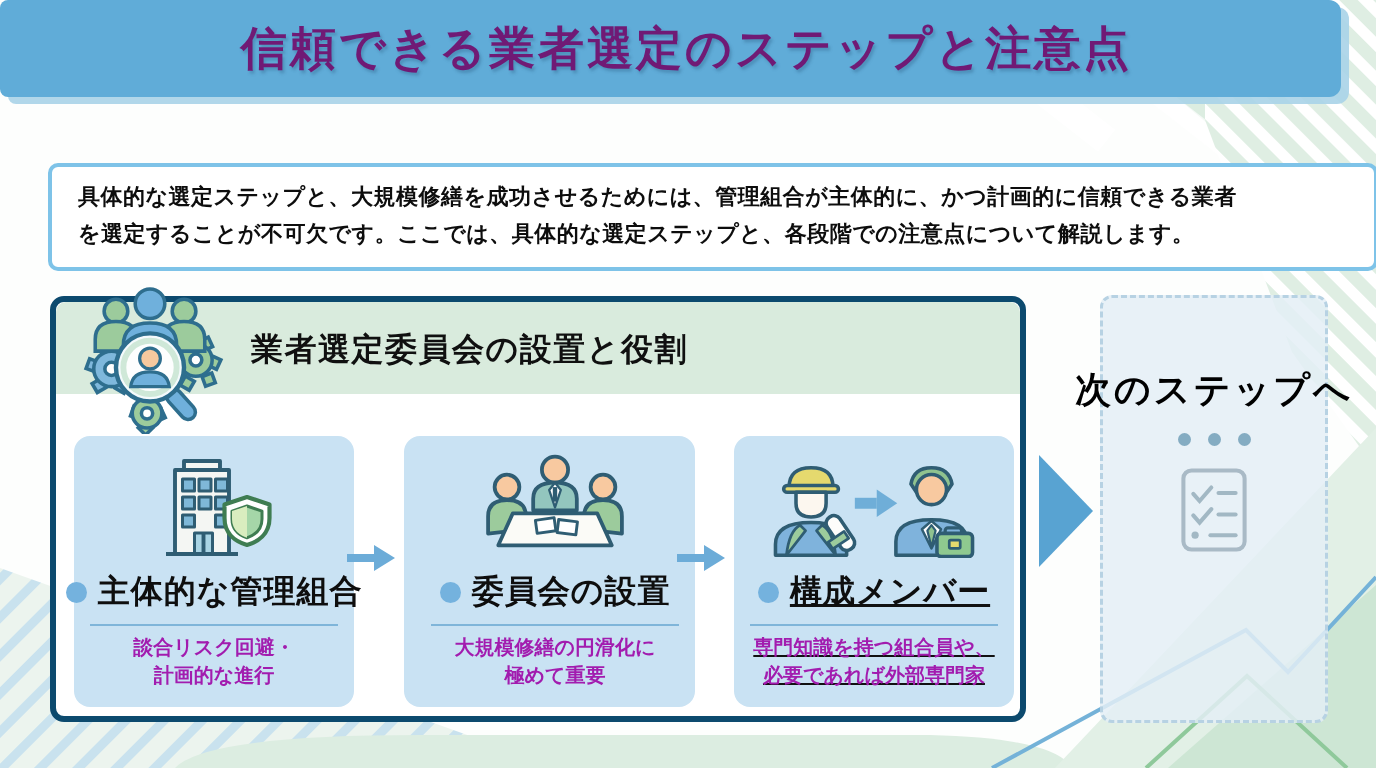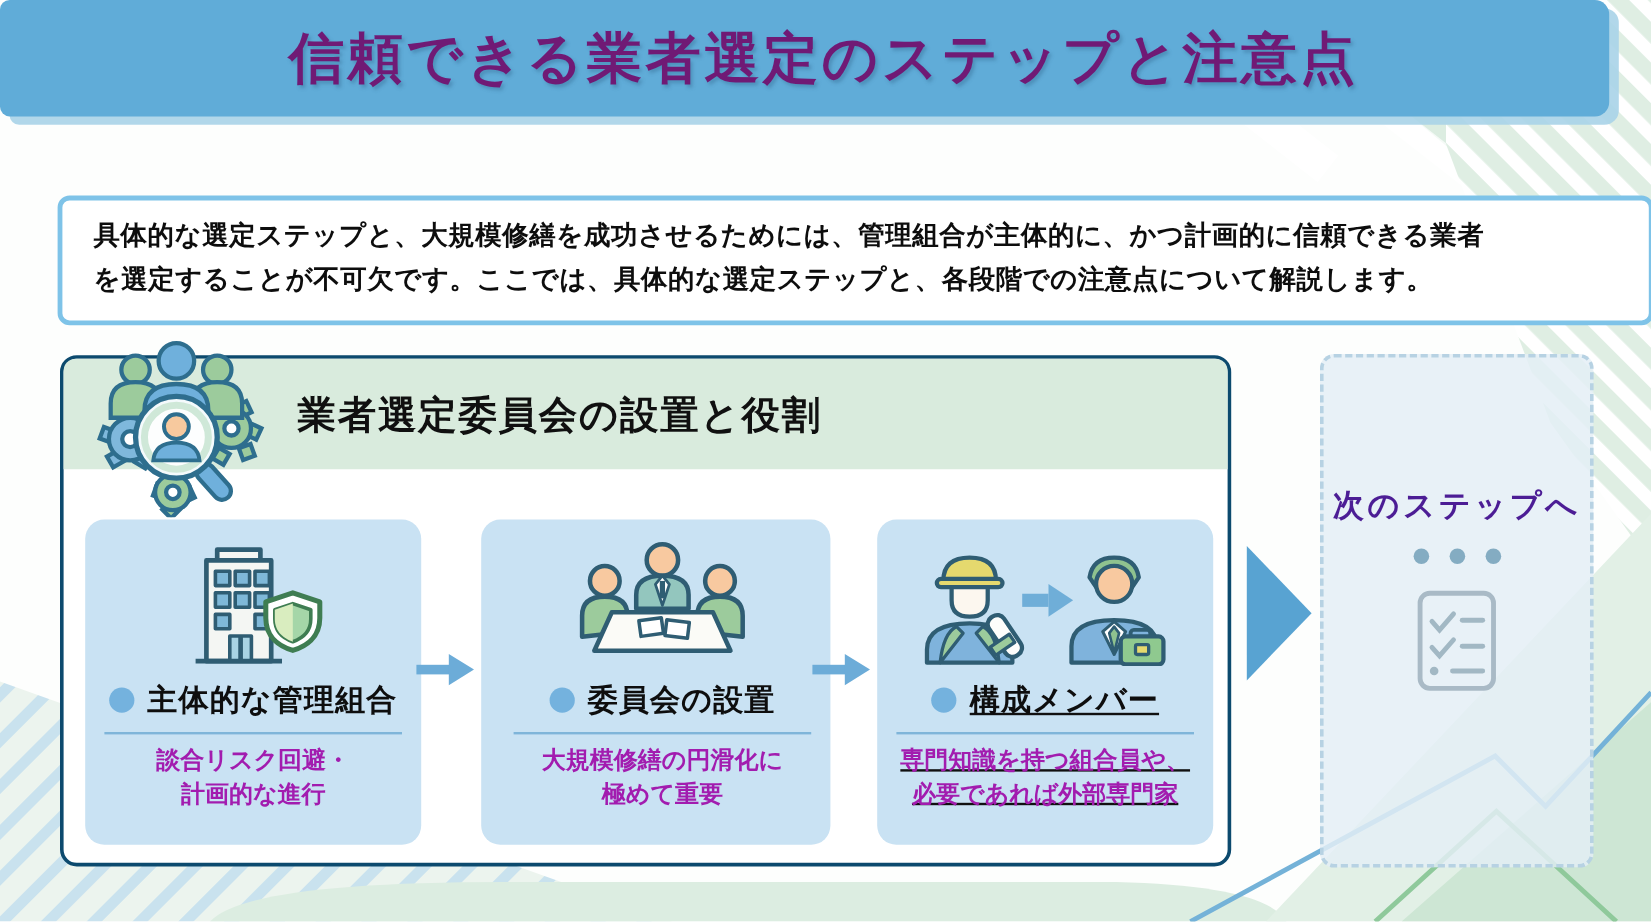--- a/index.html
+++ b/index.html
@@ -33,21 +33,21 @@
     padding:11px 26px 0 26px; box-sizing:content-box;
   }
   .intro-line{
     font-size:22px; font-weight:700; line-height:37px; letter-spacing:0.5px;
     color:#0d0d0d; white-space:nowrap;
   }
 
   
   .main-card{
     position:absolute; left:50px; top:296px; width:976px; height:426px; z-index:1;
-    background:#fff; border:3px solid #0c4a6e; border-radius:14px; box-sizing:border-box;
+    background:#fff; border:6px solid #0c4a6e; border-radius:14px; box-sizing:border-box;
   }
   .header-band{
     position:absolute; left:0; top:0; right:0; height:92px;
     background:#D9EBDD; border-radius:10px 10px 0 0;
   }
   .section-title{
     position:absolute; left:195px; top:26px; font-size:32px; font-weight:700;
     letter-spacing:1.5px; color:#101010; white-space:nowrap;
   }
   .committee-icon{position:absolute; left:20px; top:-16px; width:148px; height:148px;}
@@ -57,21 +57,21 @@
     position:absolute; top:134px; width:280px; height:271px;
     background:#C9E2F3; border-radius:16px;
     display:flex; flex-direction:column; align-items:center;
   }
   .step-card.s1{left:18px;} .step-card.s2{left:348px;padding-left:11px;} .step-card.s3{left:678px;text-decoration:underline;}
   .step-icon{margin-top:14px; height:112px; display:flex; align-items:center; justify-content:center;}
   .step-title-row{
     margin-top:8px; display:flex; align-items:center; gap:11px; justify-content:center;
   }
   .bullet{width:21px; height:21px; border-radius:50%; background:#74B2DE; flex:none;}
-  .step-title{font-size:25px; font-weight:700; letter-spacing:1px; color:#0e0e0e; white-space:nowrap;}
+  .step-title{font-size:32px; font-weight:700; letter-spacing:1px; color:#0e0e0e; white-space:nowrap;}
   .step-divider{margin-top:10px; width:248px; height:2px; background:#7FB5D9;}
   .step-desc{
     margin-top:7px; text-align:center; font-size:20px; font-weight:600;
     line-height:28px; color:#a21caf; white-space:nowrap;
   }
 
   
   .flow-arrow{position:absolute; z-index:2; top:543px;}
   .flow-arrow.a1{left:346px;} .flow-arrow.a2{left:676px;}
 
@@ -84,22 +84,22 @@
   }
 
   
   .next-box{
     position:absolute; left:1100px; top:295px; width:228px; height:428px; z-index:1;
     background:rgba(227,238,245,0.84);
     border:3px dashed #B7D2E3; border-radius:12px; box-sizing:border-box;
     display:flex; flex-direction:column; align-items:center;
   }
   .next-label{
-    margin-top:106px; font-size:26px; font-weight:700; letter-spacing:3px;
-    color:#4c1d95; white-space:nowrap;
+    margin-top:68px; font-size:36px; font-weight:700; letter-spacing:3px;
+    color:#000000; white-space:nowrap;
   }
   .next-dots{margin-top:18px; display:flex; gap:17px;}
   .next-dots span{width:13px; height:13px; border-radius:50%; background:#84ACC2;}
   .next-check{margin-top:20px;}
 </style>
 </head>
 <body>
 
 <div class="stage">
 

